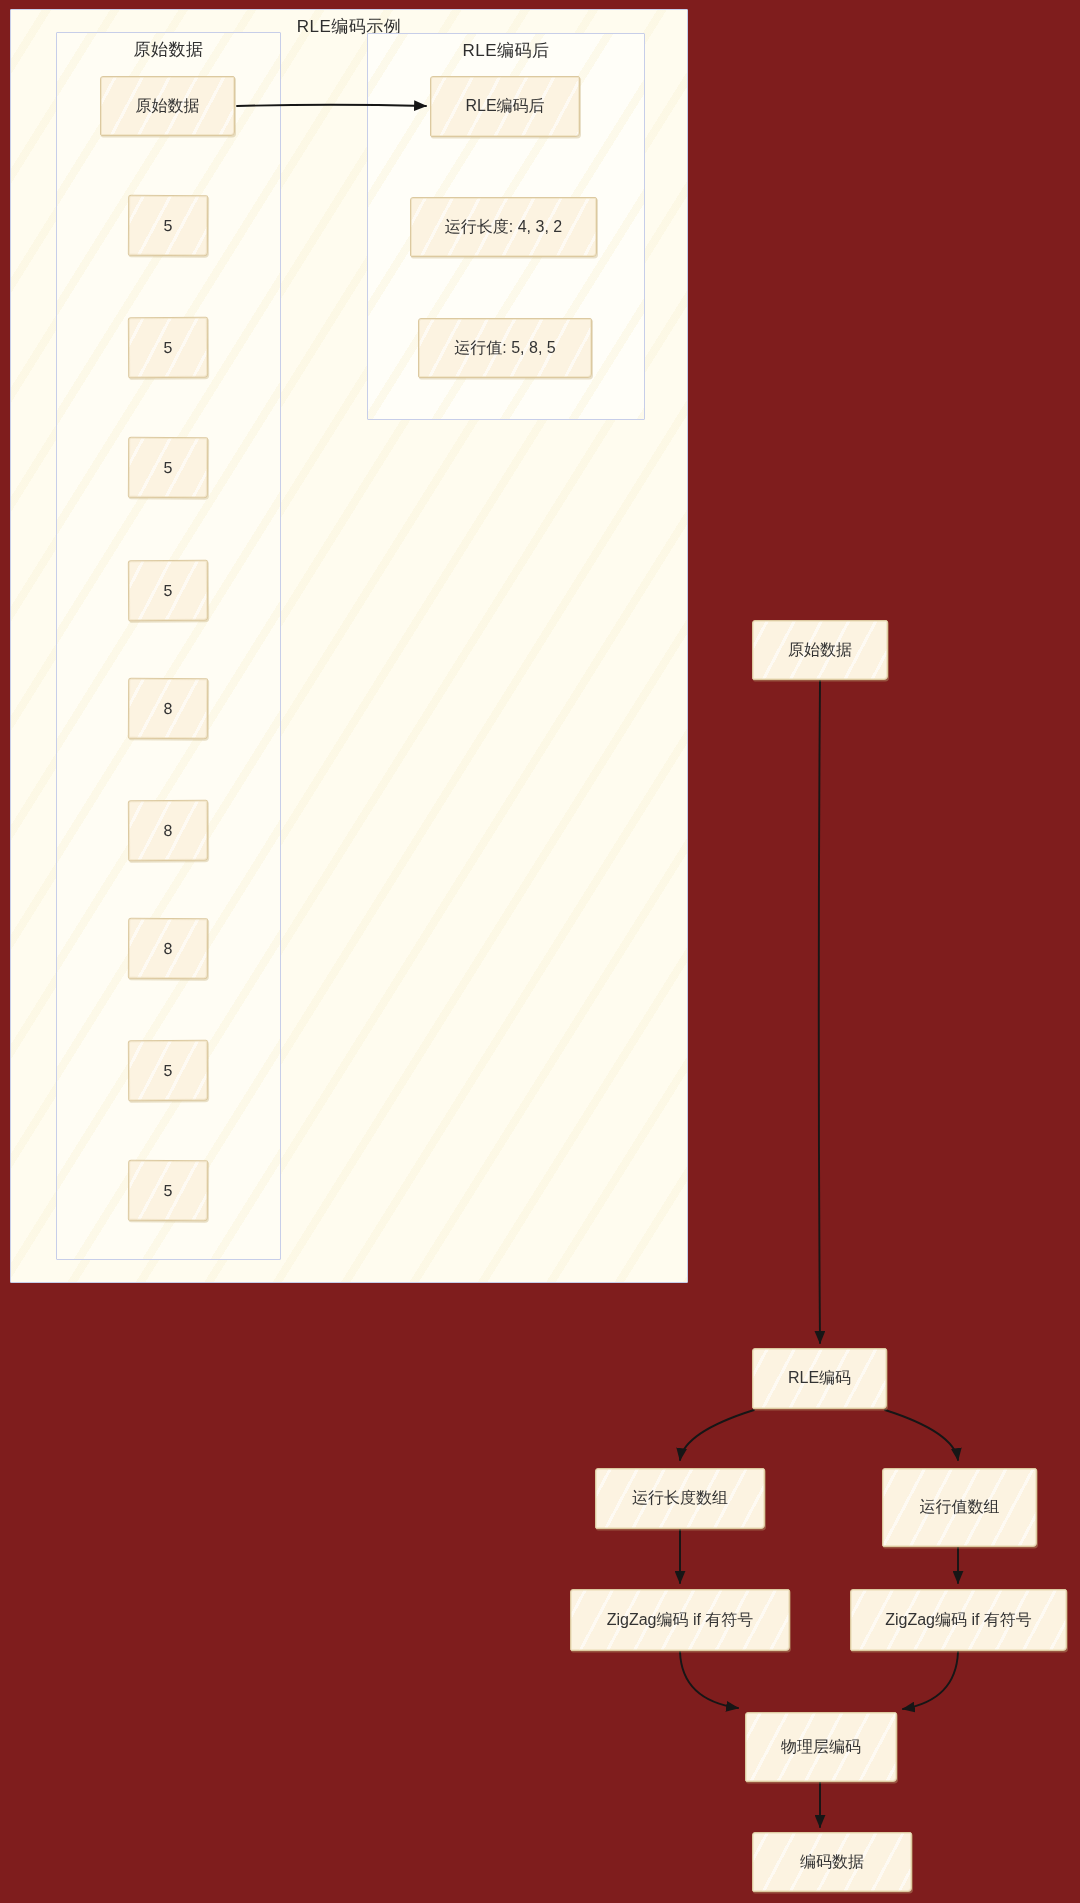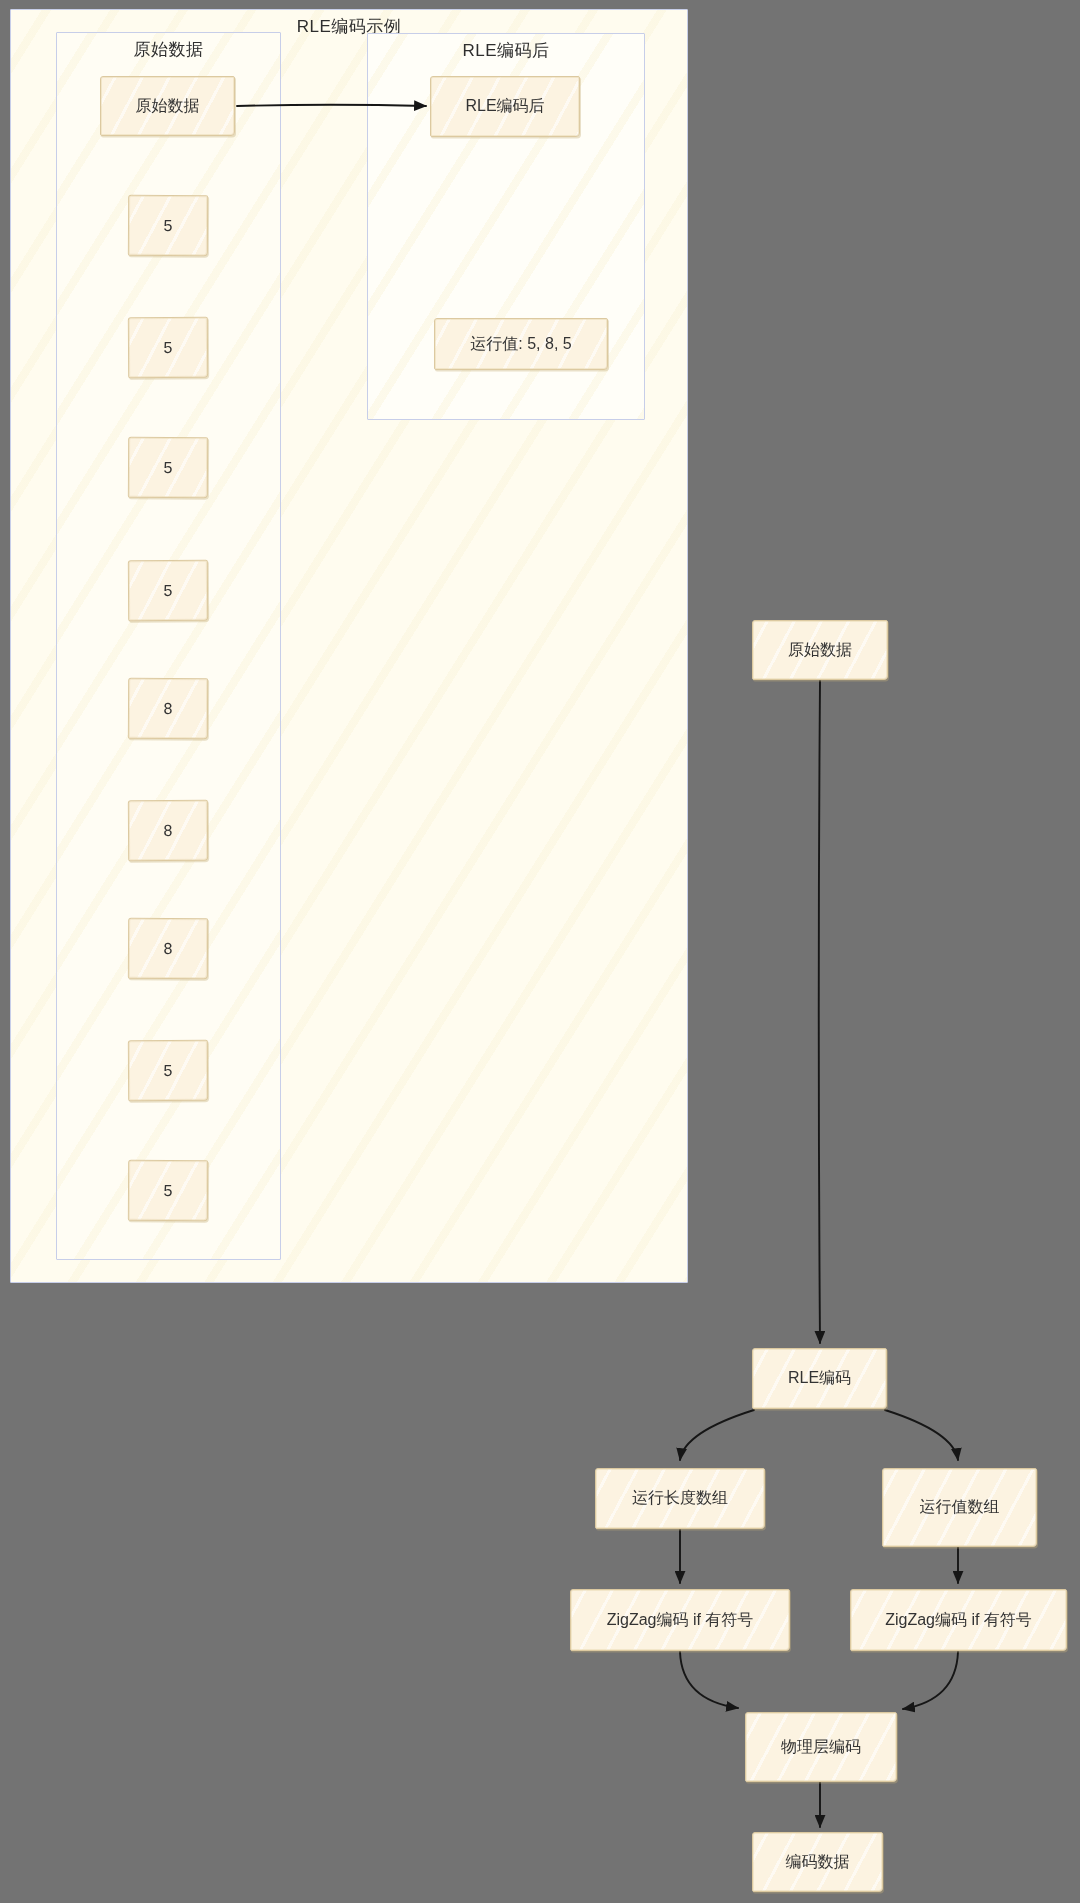--- a/index.html
+++ b/index.html
@@ -1,20 +1,20 @@
 <!DOCTYPE html>
 <html style="--node-fill: #fcf3e1; --node-border: #dcc9a0; --cluster-border: #c7cee9; --outer-fill: #fffcef; --inner-fill: #fffdf4; --inner-fill2: #fffef8; --edge: #161616; --text: #333333;"><head>
 <meta charset="utf-8">
 <style>
   html, body { margin: 0; padding: 0; background: #ffffff; }
   .canvas {
     position: relative;
     width: 1080px;
     height: 1903px;
-    background: #737373;
+    background: #7f1d1d;
     font-family: "Liberation Sans", "DejaVu Sans", sans-serif;
     color: var(--text, #333);
     overflow: hidden;
   }
 
   
   .cluster {
     position: absolute;
     border: 1.4px solid var(--cluster-border, #c7cee9);
     border-radius: 1px;
@@ -78,31 +78,31 @@
   .vboxes .node:nth-child(4) { top: 560px; }
   .vboxes .node:nth-child(5) { top: 678px; }
   .vboxes .node:nth-child(6) { top: 800px; }
   .vboxes .node:nth-child(7) { top: 918px; }
   .vboxes .node:nth-child(8) { top: 1040px; }
   .vboxes .node:nth-child(9) { top: 1160px; }
 
   
   .n-rle-header { left: 430px; top: 76px;  width: 150px; height: 61px; }
   .n-runlen     { left: 410px; top: 197px; width: 187px; height: 60px; }
-  .n-runval     { left: 418px; top: 318px; width: 174px; height: 52px; margin-left: 16px; }
+  .n-runval     { left: 418px; top: 318px; width: 174px; height: 60px; }
 
   
   .f-origin { left: 752px; top: 620px;  width: 136px; height: 60px; }
   .f-rle    { left: 752px; top: 1348px; width: 135px; height: 61px; }
   .f-runlen { left: 595px; top: 1468px; width: 170px; height: 61px; }
   .f-runval { left: 882px; top: 1468px; width: 155px; height: 79px; }
   .f-zzl    { left: 570px; top: 1589px; width: 220px; height: 62px; }
   .f-zzr    { left: 850px; top: 1589px; width: 217px; height: 62px; }
   .f-phys   { left: 745px; top: 1712px; width: 152px; height: 70px; }
-  .f-enc    { left: 752px; top: 1832px; width: 131px; height: 60px; }
+  .f-enc    { left: 752px; top: 1832px; width: 160px; height: 60px; }
 
   
   .edges {
     position: absolute;
     left: 0; top: 0;
     width: 1080px; height: 1903px;
     z-index: 5;
     pointer-events: none;
   }
   .edges path.link {
@@ -154,20 +154,21 @@
     <div class="node">5</div>
     <div class="node">5</div>
     <div class="node">8</div>
     <div class="node">8</div>
     <div class="node">8</div>
     <div class="node">5</div>
     <div class="node">5</div>
   </div>
 
   <div class="node n-rle-header">RLE编码后</div>
+  <div class="node n-runlen">运行长度: 4, 3, 2</div>
   <div class="node n-runval">运行值: 5, 8, 5</div>
 
   <div class="node f-origin">原始数据</div>
   <div class="node f-runlen">运行长度数组</div>
   <div class="node f-rle">RLE编码</div>
   <div class="node f-runval">运行值数组</div>
   <div class="node f-zzl">ZigZag编码 if 有符号</div>
   <div class="node f-zzr">ZigZag编码 if 有符号</div>
   <div class="node f-phys">物理层编码</div>
   <div class="node f-enc">编码数据</div>

